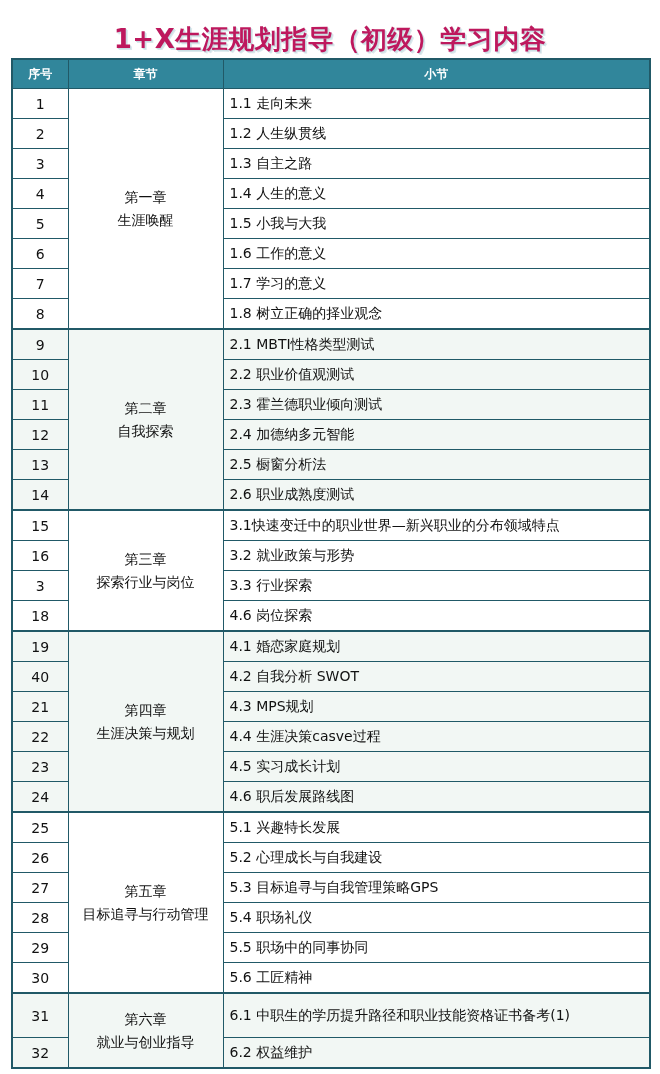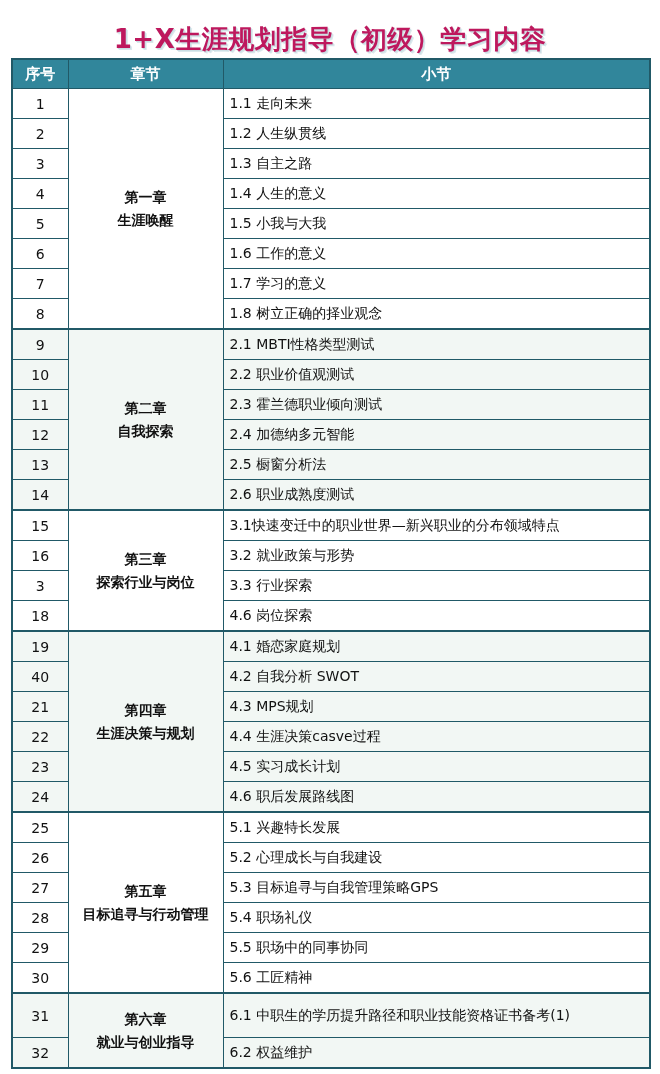--- a/index.html
+++ b/index.html
@@ -12,28 +12,28 @@
   }
   table.grid {
     position: absolute; left: 11px; top: 58px; width: 640px;
     border-collapse: collapse; table-layout: fixed;
     border: 2px solid #215967;
   }
   table.grid col.c1 { width: 56px; }
   table.grid col.c2 { width: 155px; }
   table.grid col.c3 { width: auto; }
   th {
-    background: #31869b; color: #ffffff; font-weight: bold; font-size: 15px;
+    background: #31869b; color: #ffffff; font-weight: bold; font-size: 12px;
     height: 28px; border: 1px solid #215967; padding: 0; 
   }
   td {
     border: 1px solid #215967; font-size: 14px; color: #111111; height: 29px; padding: 0;
   }
   td.num { text-align: center; }
-  td.chap { text-align: center; line-height: 23px; font-weight: bold; }
+  td.chap { text-align: center; line-height: 23px; }
   td.sec { text-align: left; padding-left: 6px; white-space: nowrap; overflow: hidden; }
   tr.tint td { background: #f2f7f4; }
   tr.chapter-start td { border-top: 2px solid #215967; }
   tr.tall td { height: 43px; }
 </style>
 </head>
 <body>
 
 <div class="title">1+X生涯规划指导（初级）学习内容</div>
 

